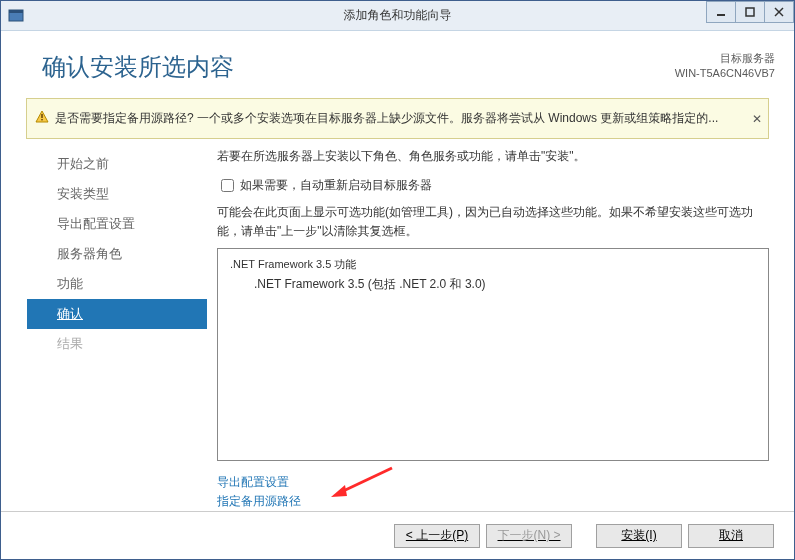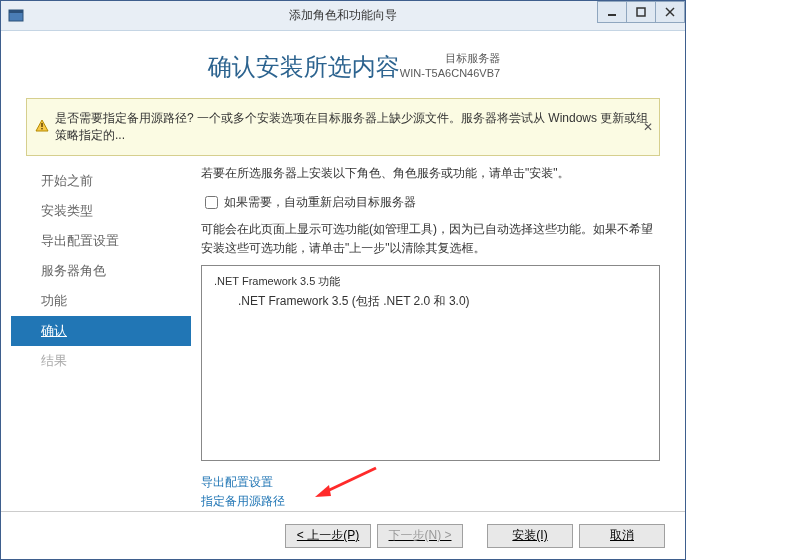--- a/index.html
+++ b/index.html
@@ -1,30 +1,30 @@
 <!DOCTYPE html>
 <html><head>
 <meta charset="utf-8">
 <style>
   * { box-sizing: border-box; font-family: "Microsoft YaHei", "Segoe UI", sans-serif; }
   body { margin: 0; background: #fff; }
-  .window { width: 686px; height: 560px; border: 1px solid #3e5e8d; background: #fff; position: relative; display: flex; flex-direction: column; }
+  .window { width: 795px; height: 560px; border: 1px solid #3e5e8d; background: #fff; position: relative; display: flex; flex-direction: column; }
   .titlebar { height: 30px; background: #e8eef5; border-bottom: 1px solid #c5d5e4; display: flex; align-items: center; position: relative; }
   .titlebar .icon { width: 16px; height: 16px; margin: 0 7px; }
   .titlebar .title { position: absolute; left: 0; right: 0; text-align: center; font-size: 12px; color: #333; pointer-events: none; }
   .titlebar .controls { position: absolute; right: 0; top: 0; display: flex; }
   .titlebar .ctrl { width: 30px; height: 22px; border: 1px solid #8fa6bf; background: #dfe8f2; display: flex; align-items: center; justify-content: center; margin-left: -1px; cursor: pointer; }
   .titlebar .ctrl svg { display: block; }
-  .header { padding: 20px 19px 10px 25px; display: flex; justify-content: center; align-items: flex-start; margin-left: 16px; }
+  .header { padding: 20px 19px 10px 25px; display: flex; justify-content: space-between; align-items: flex-start; margin-left: 16px; }
   .header h1 { font-size: 24px; font-weight: 300; color: #2c638f; margin: 0; }
   .header .target { font-size: 11px; color: #5a5a5a; text-align: right; line-height: 1.4; }
   .warning { margin: 5px 25px 8px 25px; background: #fbfbe3; border: 1px solid #d6cf8e; padding: 11px 8px; display: flex; align-items: center; font-size: 12px; color: #333; position: relative; }
   .warning .wicon { margin-right: 6px; }
   .warning .close { position: absolute; right: 6px; cursor: pointer; font-size: 12px; color: #555; }
-  .body { flex: 1; display: flex; overflow: hidden; padding-left: 10px; }
+  .body { flex: 1; display: flex; overflow: hidden; padding-left: 26px; }
   .sidebar { width: 180px; padding-top: 2px; }
   .sidebar .item { padding: 6px 18px 6px 30px; font-size: 13px; color: #666; cursor: pointer; }
   .sidebar .item.active { background: #2176b5; color: #fff; text-decoration: underline; }
   .sidebar .item.disabled { color: #aaa; }
   .main { flex: 1; padding: 0 25px 0 10px; font-size: 12px; color: #333; display: flex; flex-direction: column; }
   .main .desc { line-height: 1.6; margin-bottom: 6px; }
   .checkbox-row { display: flex; align-items: center; margin: 4px 0 8px 0; }
   .checkbox-row input { margin-right: 6px; }
   .listbox { border: 1px solid #888; flex: 1; padding: 8px 12px; overflow: auto; margin-bottom: 8px; background: #fff; }
   .listbox .l1 { font-size: 11px; margin-bottom: 4px; }

